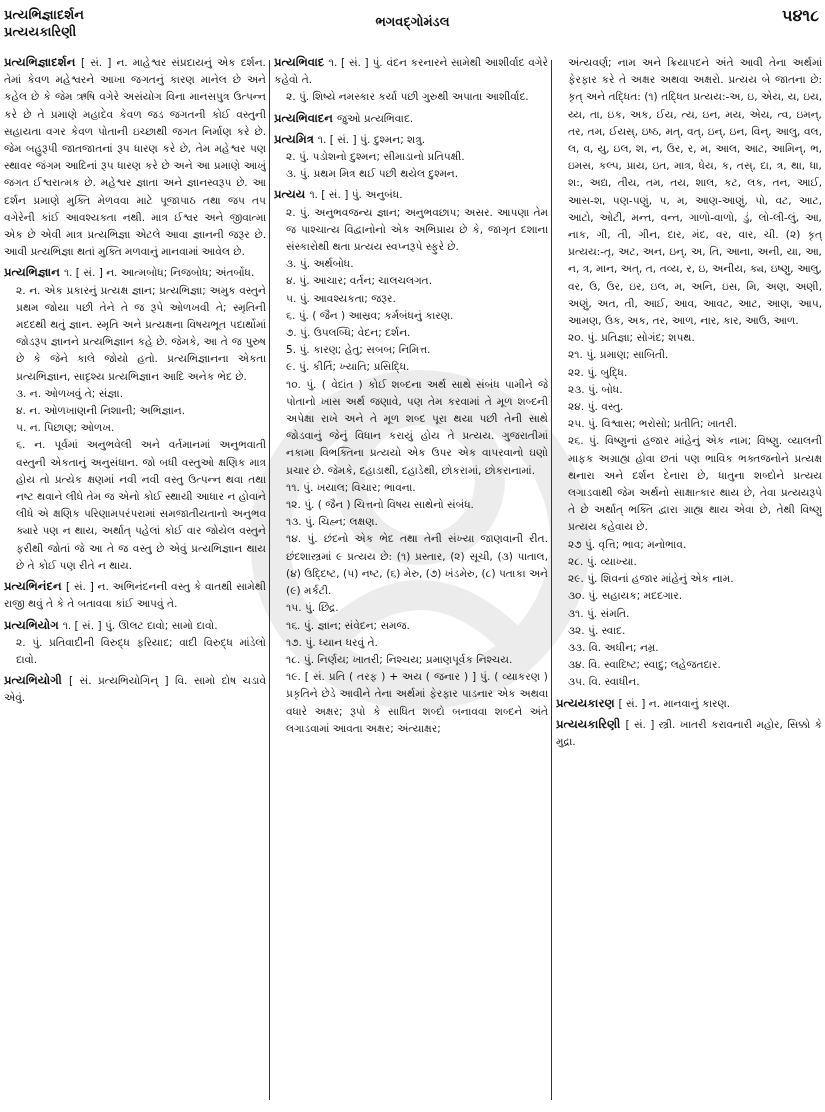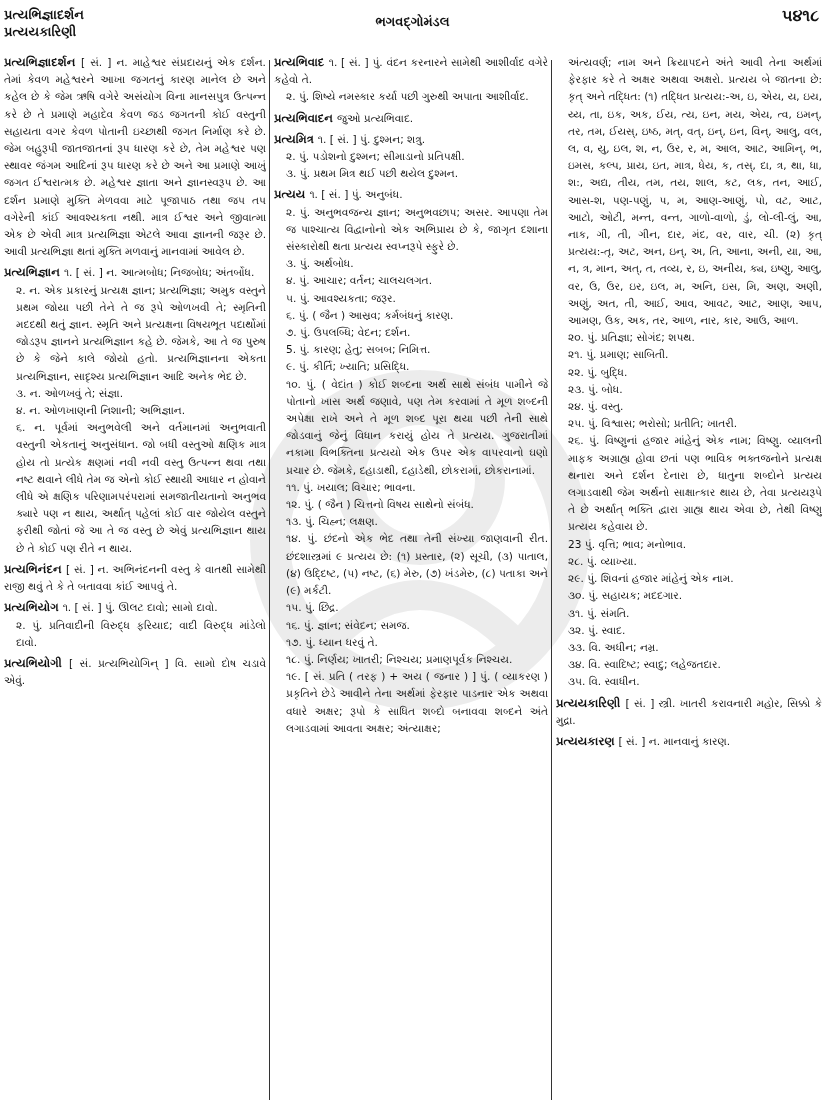--- a/index.html
+++ b/index.html
@@ -67,20 +67,21 @@
 <div class="cols">
   <div class="col col1">
       <div class="entry">
         <div><span class="hw">પ્રત્યભિજ્ઞાદર્શન </span><span>[ સં. ] ન. માહેશ્વર સંપ્રદાયનું એક દર્શન. તેમાં કેવળ મહેશ્વરને આખા જગતનું કારણ માનેલ છે અને કહેલ છે કે જેમ ઋષિ વગેરે અસંયોગ વિના માનસપુત્ર ઉત્પન્ન કરે છે તે પ્રમાણે મહાદેવ કેવળ જડ જગતની કોઈ વસ્તુની સહાયતા વગર કેવળ પોતાની ઇચ્છાથી જગત નિર્માણ કરે છે. જેમ બહુરૂપી જાતજાતનાં રૂપ ધારણ કરે છે, તેમ મહેશ્વર પણ સ્થાવર જંગમ આદિનાં રૂપ ધારણ કરે છે અને આ પ્રમાણે આખું જગત ઈશ્વરાત્મક છે. મહેશ્વર જ્ઞાતા અને જ્ઞાનસ્વરૂપ છે. આ દર્શન પ્રમાણે મુક્તિ મેળવવા માટે પૂજાપાઠ તથા જપ તપ વગેરેની કાંઈ આવશ્યકતા નથી. માત્ર ઈશ્વર અને જીવાત્મા એક છે એવી માત્ર પ્રત્યભિજ્ઞા એટલે આવા જ્ઞાનની જરૂર છે. આવી પ્રત્યભિજ્ઞા થતાં મુક્તિ મળવાનું માનવામાં આવેલ છે.</span></div>
       </div>
       <div class="entry">
         <div><span class="hw">પ્રત્યભિજ્ઞાન </span><span>૧. [ સં. ] ન. આત્મબોધ; નિજબોધ; અંતર્બોધ.</span></div>
         <div class="sense">૨. ન. એક પ્રકારનું પ્રત્યક્ષ જ્ઞાન; પ્રત્યભિજ્ઞા; અમુક વસ્તુને પ્રથમ જોયા પછી તેને તે જ રૂપે ઓળખવી તે; સ્મૃતિની મદદથી થતું જ્ઞાન. સ્મૃતિ અને પ્રત્યક્ષના વિષયભૂત પદાર્થોમાં જોડરૂપ જ્ઞાનને પ્રત્યભિજ્ઞાન કહે છે. જેમકે, આ તે જ પુરુષ છે કે જેને કાલે જોયો હતો. પ્રત્યભિજ્ઞાનના એકતા પ્રત્યભિજ્ઞાન, સાદૃશ્ય પ્રત્યભિજ્ઞાન આદિ અનેક ભેદ છે.</div>
         <div class="sense">૩. ન. ઓળખવું તે; સંજ્ઞા.</div>
         <div class="sense">૪. ન. ઓળખાણની નિશાની; અભિજ્ઞાન.</div>
+        <div class="sense">૫. ન. પિછાણ; ઓળખ.</div>
         <div class="sense">૬. ન. પૂર્વમાં અનુભવેલી અને વર્તમાનમાં અનુભવાતી વસ્તુની એકતાનું અનુસંધાન. જો બધી વસ્તુઓ ક્ષણિક માત્ર હોય તો પ્રત્યેક ક્ષણમાં નવી નવી વસ્તુ ઉત્પન્ન થવા તથા નષ્ટ થવાને લીધે તેમ જ એનો કોઈ સ્થાયી આધાર ન હોવાને લીધે એ ક્ષણિક પરિણામપરંપરામાં સમજાતીયતાનો અનુભવ ક્યારે પણ ન થાય, અર્થાત્ પહેલાં કોઈ વાર જોયેલ વસ્તુને ફરીથી જોતાં જે આ તે જ વસ્તુ છે એવું પ્રત્યભિજ્ઞાન થાય છે તે કોઈ પણ રીતે ન થાય.</div>
       </div>
       <div class="entry">
         <div><span class="hw">પ્રત્યભિનંદન </span><span>[ સં. ] ન. અભિનંદનની વસ્તુ કે વાતથી સામેથી રાજી થવું તે કે તે બતાવવા કાંઈ આપવું તે.</span></div>
       </div>
       <div class="entry">
         <div><span class="hw">પ્રત્યભિયોગ </span><span>૧. [ સં. ] પું. ઊલટ દાવો; સામો દાવો.</span></div>
         <div class="sense">૨. પું. પ્રતિવાદીની વિરુદ્ધ ફરિયાદ; વાદી વિરુદ્ધ માંડેલો દાવો.</div>
       </div>
       <div class="entry">
@@ -125,30 +126,30 @@
   <div class="col col3">
       <div class="entry">
         <div class="cont"><span>અંત્યવર્ણ; નામ અને ક્રિયાપદને અંતે આવી તેના અર્થમાં ફેરફાર કરે તે અક્ષર અથવા અક્ષરો. પ્રત્યય બે જાતના છે: કૃત્ અને તદ્ધિત: (૧) તદ્ધિત પ્રત્યય:-અ, ઇ, એય, ય, ઇય, ય્ય, તા, ઇક, અક, ઈય, ત્ય, ઇન, મય, એય, ત્વ, ઇમન્, તર, તમ, ઈયસ્, ઇષ્ઠ, મત્, વત્, ઇન્, ઇન, વિન્, આલુ, વલ, લ, વ, યુ, ઇલ, શ, ન, ઉર, ર, મ, આલ, આટ, આમિન્, ભ, ઇમસ, કલ્પ, પ્રાય, ઇત, માત્ર, ધેય, ક, તસ્, દા, ત્ર, થા, ધા, શ:, અદ્ય, તીય, તમ, તય, શાલ, કટ, લક, તન, આઈ, આસ-શ, પણ-પણું, પ, મ, આણ-આણું, પો, વટ, આટ, આટો, ઓટી, મન્ત, વન્ત, ગાળો-વાળો, ડું, લો-લી-લું, આ, નાક, ગી, તી, ગીન, દાર, મંદ, વર, વાર, ચી. (૨) કૃત્ પ્રત્યય:-તૃ, અટ, અન, ઇન્, અ, તિ, આના, અની, યા, આ, ન, ત્ર, માન, અત્, ત, તવ્ય, ર, ઇ, અનીય, ક્ય, ઇષ્ણુ, આલુ, વર, ઉ, ઉર, ઇર, ઇલ, મ, અનિ, ઇસ, મિ, અણ, અણી, અણું, અત, તી, આઈ, આવ, આવટ, આટ, આણ, આપ, આમણ, ઉક, અક, તર, આળ, નાર, કાર, આઉ, આળ.</span></div>
         <div class="sense">૨૦. પું. પ્રતિજ્ઞા; સોગંદ; શપથ.</div>
         <div class="sense">૨૧. પું. પ્રમાણ; સાબિતી.</div>
         <div class="sense">૨૨. પું. બુદ્ધિ.</div>
         <div class="sense">૨૩. પું. બોધ.</div>
         <div class="sense">૨૪. પું. વસ્તુ.</div>
         <div class="sense">૨૫. પું. વિશ્વાસ; ભરોસો; પ્રતીતિ; ખાતરી.</div>
         <div class="sense">૨૬. પું. વિષ્ણુનાં હજાર માંહેનું એક નામ; વિષ્ણુ. વ્યાલની માફક અગ્રાહ્ય હોવા છતાં પણ ભાવિક ભક્તજનોને પ્રત્યક્ષ થનારા અને દર્શન દેનારા છે, ધાતુના શબ્દોને પ્રત્યય લગાડવાથી જેમ અર્થનો સાક્ષાત્કાર થાય છે, તેવા પ્રત્યયરૂપે તે છે અર્થાત્ ભક્તિ દ્વારા ગ્રાહ્ય થાય એવા છે, તેથી વિષ્ણુ પ્રત્યય કહેવાય છે.</div>
-        <div class="sense">23 પું. વૃત્તિ; ભાવ; મનોભાવ.</div>
+        <div class="sense">૨૭ પું. વૃત્તિ; ભાવ; મનોભાવ.</div>
         <div class="sense">૨૮. પું. વ્યાખ્યા.</div>
         <div class="sense">૨૯. પું. શિવનાં હજાર માંહેનું એક નામ.</div>
         <div class="sense">૩૦. પું. સહાયક; મદદગાર.</div>
         <div class="sense">૩૧. પું. સંમતિ.</div>
         <div class="sense">૩૨. પું. સ્વાદ.</div>
         <div class="sense">૩૩. વિ. અધીન; નમ્ર.</div>
         <div class="sense">૩૪. વિ. સ્વાદિષ્ટ; સ્વાદુ; લહેજતદાર.</div>
         <div class="sense">૩૫. વિ. સ્વાધીન.</div>
       </div>
       <div class="entry">
-        <div><span class="hw">પ્રત્યયકારિણી </span><span>[ સં. ] સ્ત્રી. ખાતરી કરાવનારી મહોર, સિક્કો કે મુદ્રા.</span></div>
+        <div><span class="hw">પ્રત્યયકારણ </span><span>[ સં. ] ન. માનવાનું કારણ.</span></div>
       </div>
       <div class="entry">
-        <div><span class="hw">પ્રત્યયકારણ </span><span>[ સં. ] ન. માનવાનું કારણ.</span></div>
+        <div><span class="hw">પ્રત્યયકારિણી </span><span>[ સં. ] સ્ત્રી. ખાતરી કરાવનારી મહોર, સિક્કો કે મુદ્રા.</span></div>
       </div>
     </div>
 </div>
 
 </body></html>

